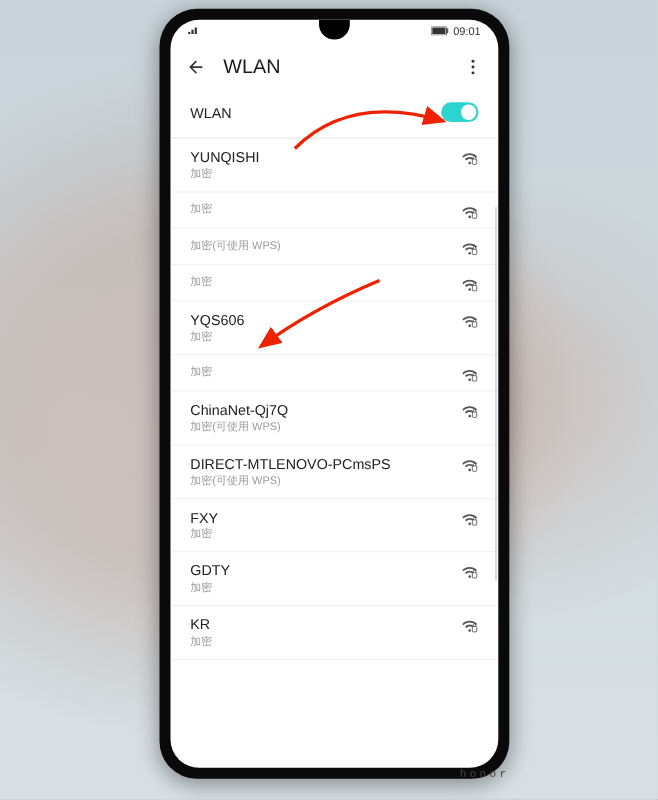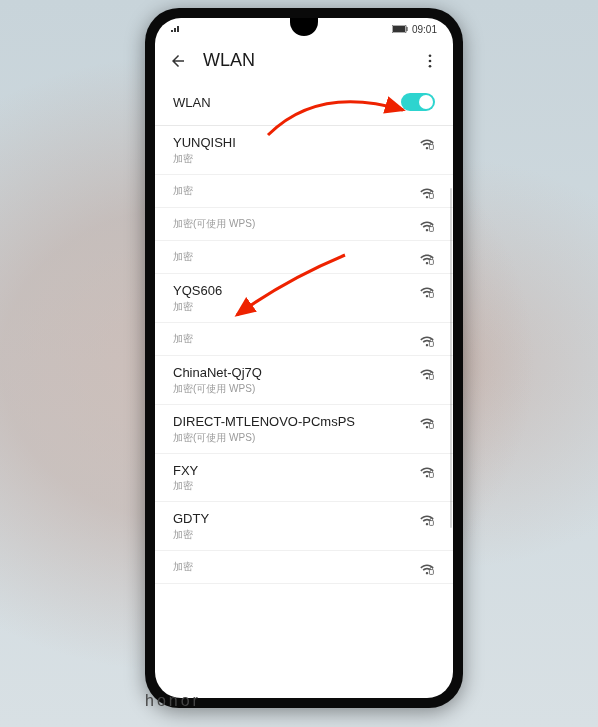--- a/index.html
+++ b/index.html
@@ -134,25 +134,25 @@
     width: 18px;
     height: 14px;
     position: relative;
     flex-shrink: 0;
   }
   .brand {
     position: absolute;
     bottom: -2px;
     left: 0;
     right: 0;
-    text-align: left;
+    text-align: right;
     color: #444;
-    font-size: 16px;
+    font-size: 10px;
     letter-spacing: 3px;
-    font-family: Liberation Sans, sans-serif;
+    font-family: Liberation Mono, monospace;
   }
   
   .arrow {
     position: absolute;
     pointer-events: none;
     z-index: 100;
   }
   .arrow svg { display: block; }
   .scrollbar-hint {
     position: absolute;
@@ -315,20 +315,21 @@
             <div class="security">加密</div>
           </div>
           <div class="wifi-icon"><svg width="20" height="16" viewBox="0 0 24 20">
               <path d="M12 18c.8 0 1.5-.7 1.5-1.5S12.8 15 12 15s-1.5.7-1.5 1.5S11.2 18 12 18zm-4-4.5c1-1 2.5-1.7 4-1.7s3 .7 4 1.7l1.4-1.4c-1.4-1.4-3.4-2.3-5.4-2.3s-4 .9-5.4 2.3zm-3-3c1.8-1.8 4.3-3 7-3s5.2 1.2 7 3l1.4-1.4C18.2 6.9 15.2 5.5 12 5.5S5.8 6.9 3.6 9.1z" fill="#555"></path>
               <rect x="15" y="12" width="5" height="6" rx="1" fill="#fff" stroke="#555" stroke-width="1"></rect>
               <path d="M16 12v-1.5a1.5 1.5 0 0 1 3 0V12" fill="none" stroke="#555" stroke-width="1"></path>
             </svg></div>
         </div>
         <div class="network">
           <div class="network-info">
+            <div class="ssid">KR</div>
             <div class="security">加密</div>
           </div>
           <div class="wifi-icon"><svg width="20" height="16" viewBox="0 0 24 20">
               <path d="M12 18c.8 0 1.5-.7 1.5-1.5S12.8 15 12 15s-1.5.7-1.5 1.5S11.2 18 12 18zm-4-4.5c1-1 2.5-1.7 4-1.7s3 .7 4 1.7l1.4-1.4c-1.4-1.4-3.4-2.3-5.4-2.3s-4 .9-5.4 2.3zm-3-3c1.8-1.8 4.3-3 7-3s5.2 1.2 7 3l1.4-1.4C18.2 6.9 15.2 5.5 12 5.5S5.8 6.9 3.6 9.1z" fill="#555"></path>
               <rect x="15" y="12" width="5" height="6" rx="1" fill="#fff" stroke="#555" stroke-width="1"></rect>
               <path d="M16 12v-1.5a1.5 1.5 0 0 1 3 0V12" fill="none" stroke="#555" stroke-width="1"></path>
             </svg></div>
         </div>
       </div>
 

